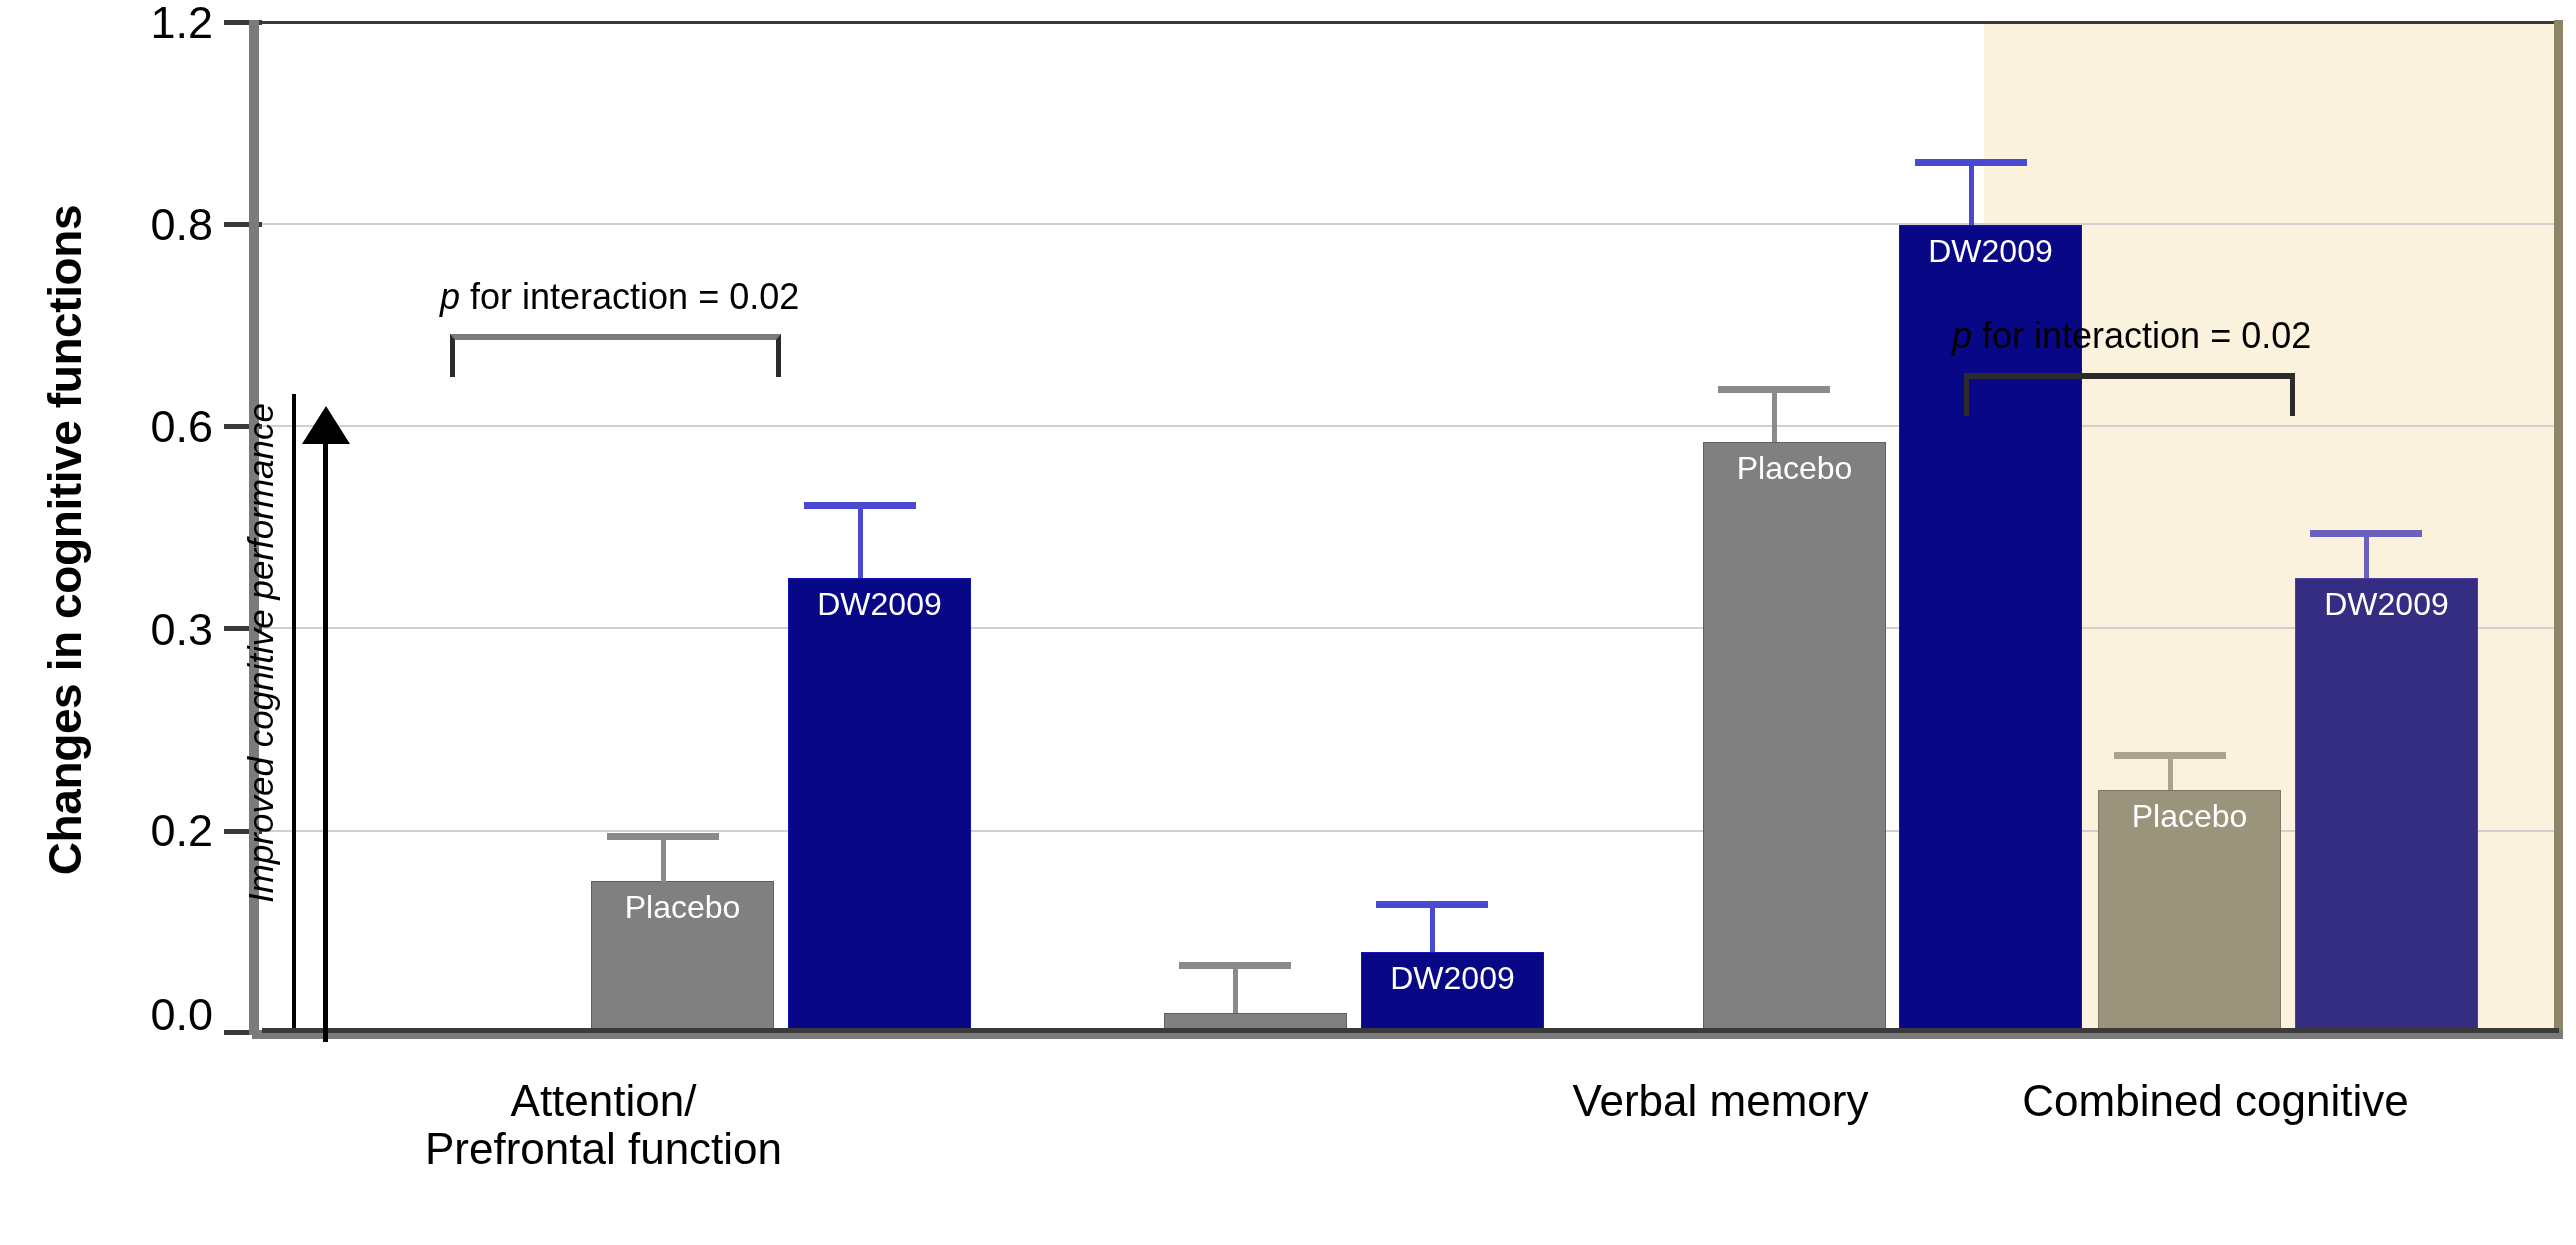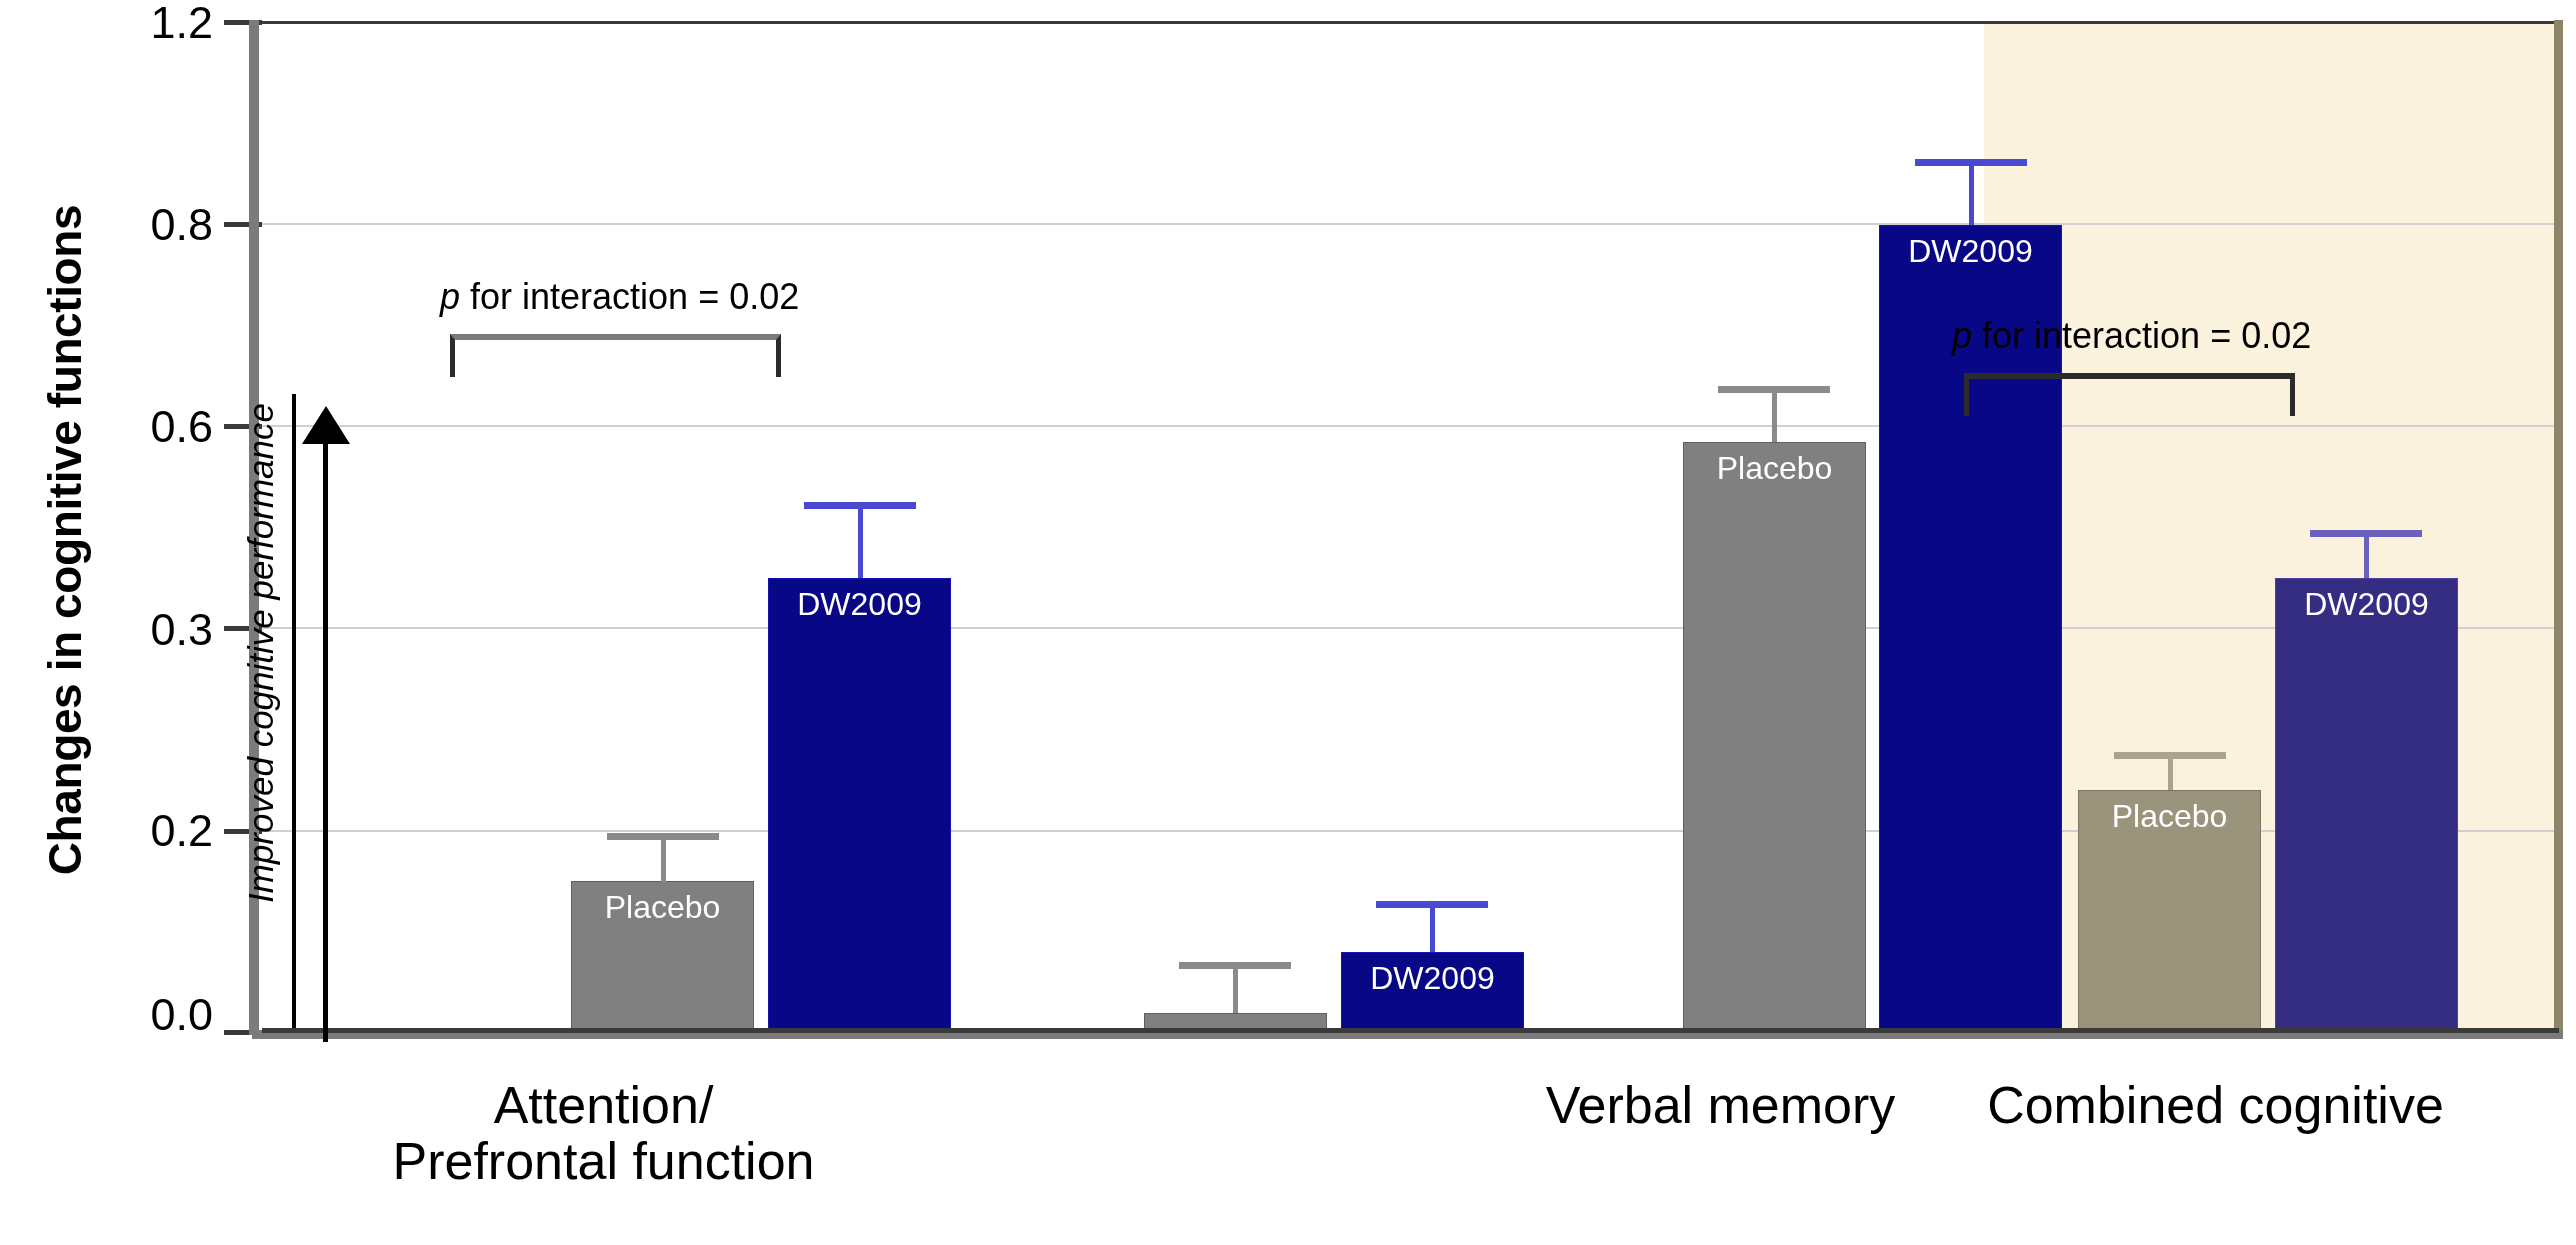--- a/index.html
+++ b/index.html
@@ -40,21 +40,21 @@
   
   .tickmark{position:absolute;left:224px;width:38px;height:5px;background:#3a3a3a;}
 
   
   #baseline{position:absolute;left:252px;top:1030px;width:2311px;height:9.4px;background:#7b7b7b;}
   #baseline-dark{position:absolute;left:262px;top:1028px;width:2297px;height:5px;background:#3a3a3a;}
   
   #rspine{position:absolute;left:2554px;top:20px;width:8.7px;height:1015px;background:#8c8568;}
 
   
-  .bar{position:absolute;bottom:0;box-sizing:border-box;}
+  .bar{position:absolute;bottom:0;box-sizing:border-box;margin-left:20px;}
   .bar .blabel{
     position:absolute;left:0;right:0;top:8.7px;text-align:center;
     color:#ffffff;font-size:32px;line-height:1;white-space:nowrap;
   }
   .bar.placebo{background:#808080;border:1.4px solid #5f5f5f;}
   .bar.dw{background:#080887;border:1.4px solid #1414b4;}
   .bar.placebo-muted{background:#9B947C;border:1.4px solid #7d7762;}
   .bar.dw-muted{background:#352D82;border:1.4px solid #4a41a0;}
 
   
@@ -78,21 +78,21 @@
   #arrow-head{position:absolute;left:302px;top:406px;width:0;height:0;
               border-left:24px solid transparent;border-right:24px solid transparent;
               border-bottom:38px solid #000;}
   #improved{
     position:absolute;left:-101px;top:633px;width:723px;
     transform:rotate(-90deg);transform-origin:center center;
     font-size:35px;font-style:italic;color:#000;text-align:center;white-space:nowrap;
   }
 
   
-  .xlab{position:absolute;text-align:center;font-size:52px;color:#000;line-height:1.08;}
+  .xlab{position:absolute;text-align:center;font-size:44px;color:#000;line-height:1.08;}
 </style>
 </head>
 <body>
 
 <div id="figure">
 
   <div id="ytitle">Changes in cognitive functions</div>
 
   <div class="ytick" style="top:0px;">1.2</div>
   <div class="ytick" style="top:202px;">0.8</div>

